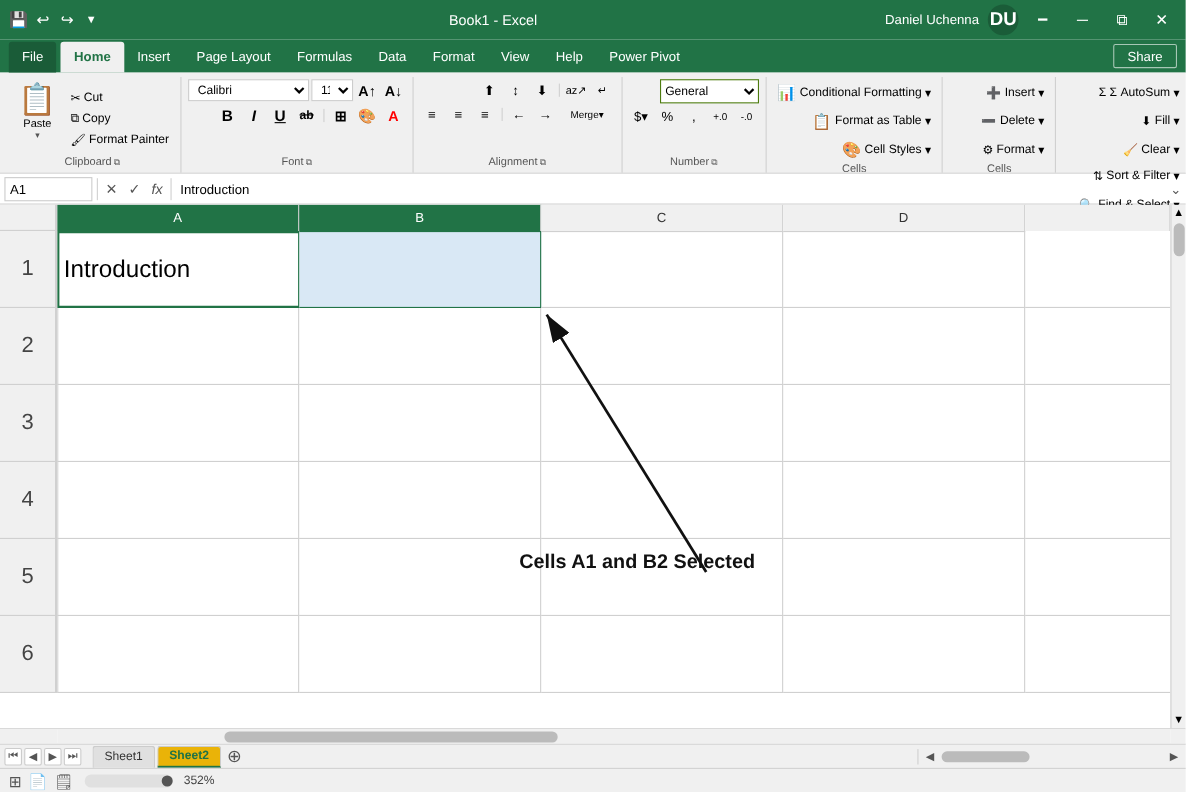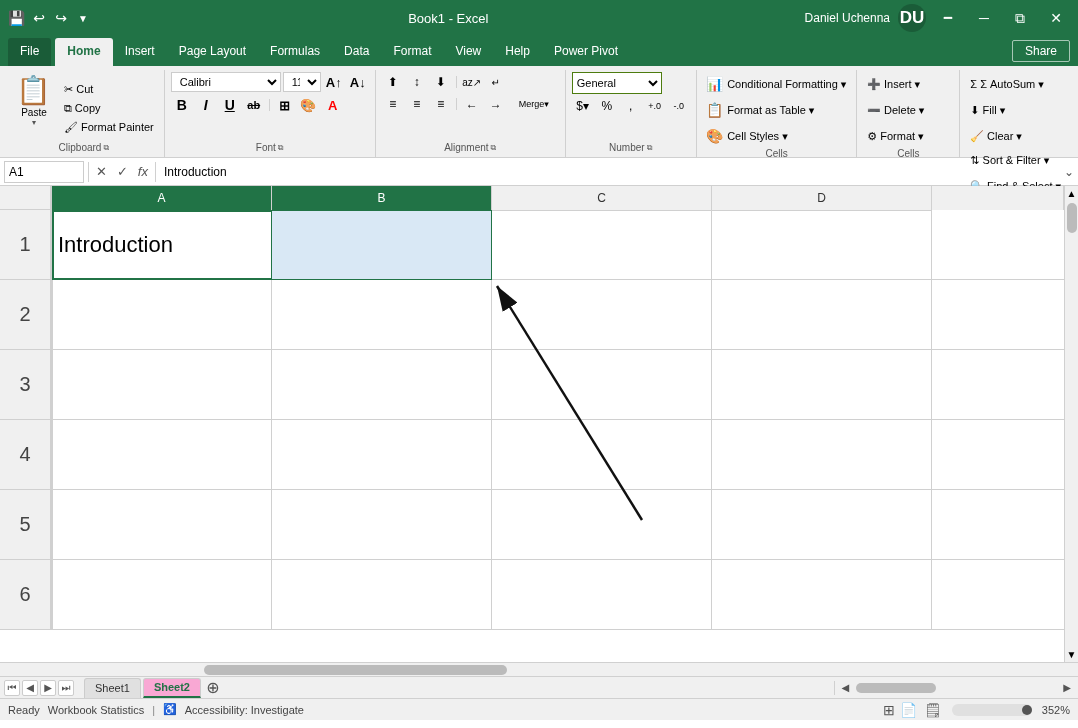--- a/index.html
+++ b/index.html
@@ -89,21 +89,21 @@
     .ribbon-group {
       display: flex;
       flex-direction: column;
       align-items: center;
       border-right: 1px solid #d0d0d0;
       padding: 2px 6px;
       min-width: fit-content;
     }
     .ribbon-group-content {
       display: flex;
-      align-items: flex-start;
+      align-items: flex-end;
       flex: 1;
       gap: 2px;
     }
     .ribbon-group-label {
       font-size: 10px;
       color: #555;
       margin-top: auto;
       padding-bottom: 2px;
       text-align: center;
       width: 100%;
@@ -231,21 +231,21 @@
       cursor: pointer;
       border: 1px solid #ccc;
       border-bottom: none;
       border-radius: 3px 3px 0 0;
       background: #e0e0e0;
       color: #333;
       height: 20px;
       display: flex; align-items: center;
     }
     .sheet-tab.active {
-      background: #f9a8d4;
+      background: #eab308;
       color: #217346;
       font-weight: 600;
       border-bottom: 2px solid #217346;
     }
     .add-sheet-btn {
       width: 20px; height: 20px; display: flex; align-items: center; justify-content: center;
       cursor: pointer; font-size: 16px; color: #555;
     }
     .sheet-tabs-right {
       margin-left: auto;
@@ -605,20 +605,21 @@
 
           <defs>
             <marker id="arrowhead" markerWidth="10" markerHeight="7" refX="10" refY="3.5" orient="auto">
               <polygon points="0 0, 10 3.5, 0 7" fill="#111"></polygon>
             </marker>
           </defs>
 
           <line x1="590" y1="310" x2="445" y2="76" stroke="#111" stroke-width="2.5" marker-end="url(#arrowhead)"></line>
         </svg>
 
+        <div style="position:absolute; top:290px; left:420px; font-size:18px; font-weight:bold; color:#111; pointer-events:none; white-space:nowrap;">Cells A1 and B2 Selected</div>
       </div>
     </div>
 
     <div style="width:14px; background:#f0f0f0; border-left:1px solid #d0d0d0; display:flex; flex-direction:column; align-items:center; flex-shrink:0;">
       <div style="font-size:10px; padding:2px; cursor:pointer;">▲</div>
       <div style="width:10px; height:30px; background:#bbb; border-radius:5px; margin:2px auto; cursor:pointer;"></div>
       <div style="flex:1;"></div>
       <div style="font-size:10px; padding:2px; cursor:pointer;">▼</div>
     </div>
   </div>
@@ -649,27 +650,20 @@
     <div style="width:1px; height:14px; background:#d0d0d0;"></div>
     <div class="scroll-btn-small">◀</div>
     <div style="flex:1; width:200px; height:12px; background:#f0f0f0; position:relative; cursor:pointer;">
       <div style="position:absolute; left:0; width:40%; top:1px; height:10px; background:#bbb; border-radius:5px;"></div>
     </div>
     <div class="scroll-btn-small">▶</div>
   </div>
 </div>
 
 <div id="status-bar">
-  <div class="status-left">
-    <span>Ready</span>
-    <span style="cursor:pointer;">Workbook Statistics</span>
-    <span style="color:#888;">|</span>
-    <span>♿</span>
-    <span style="cursor:pointer;">Accessibility: Investigate</span>
-  </div>
   <div class="status-right">
     <div class="view-btn">⊞</div>
     <div class="view-btn">📄</div>
     <div class="view-btn">🗒</div>
     <div style="width:80px; height:12px; background:#e0e0e0; border-radius:6px; position:relative; margin: 0 4px; cursor:pointer;">
       <div style="position:absolute; left:calc(100% - 10px); top:50%; transform:translateY(-50%); width:10px; height:10px; background:#555; border-radius:50%;"></div>
     </div>
     <span class="zoom-level" style="cursor:pointer;">352%</span>
   </div>
 </div>

